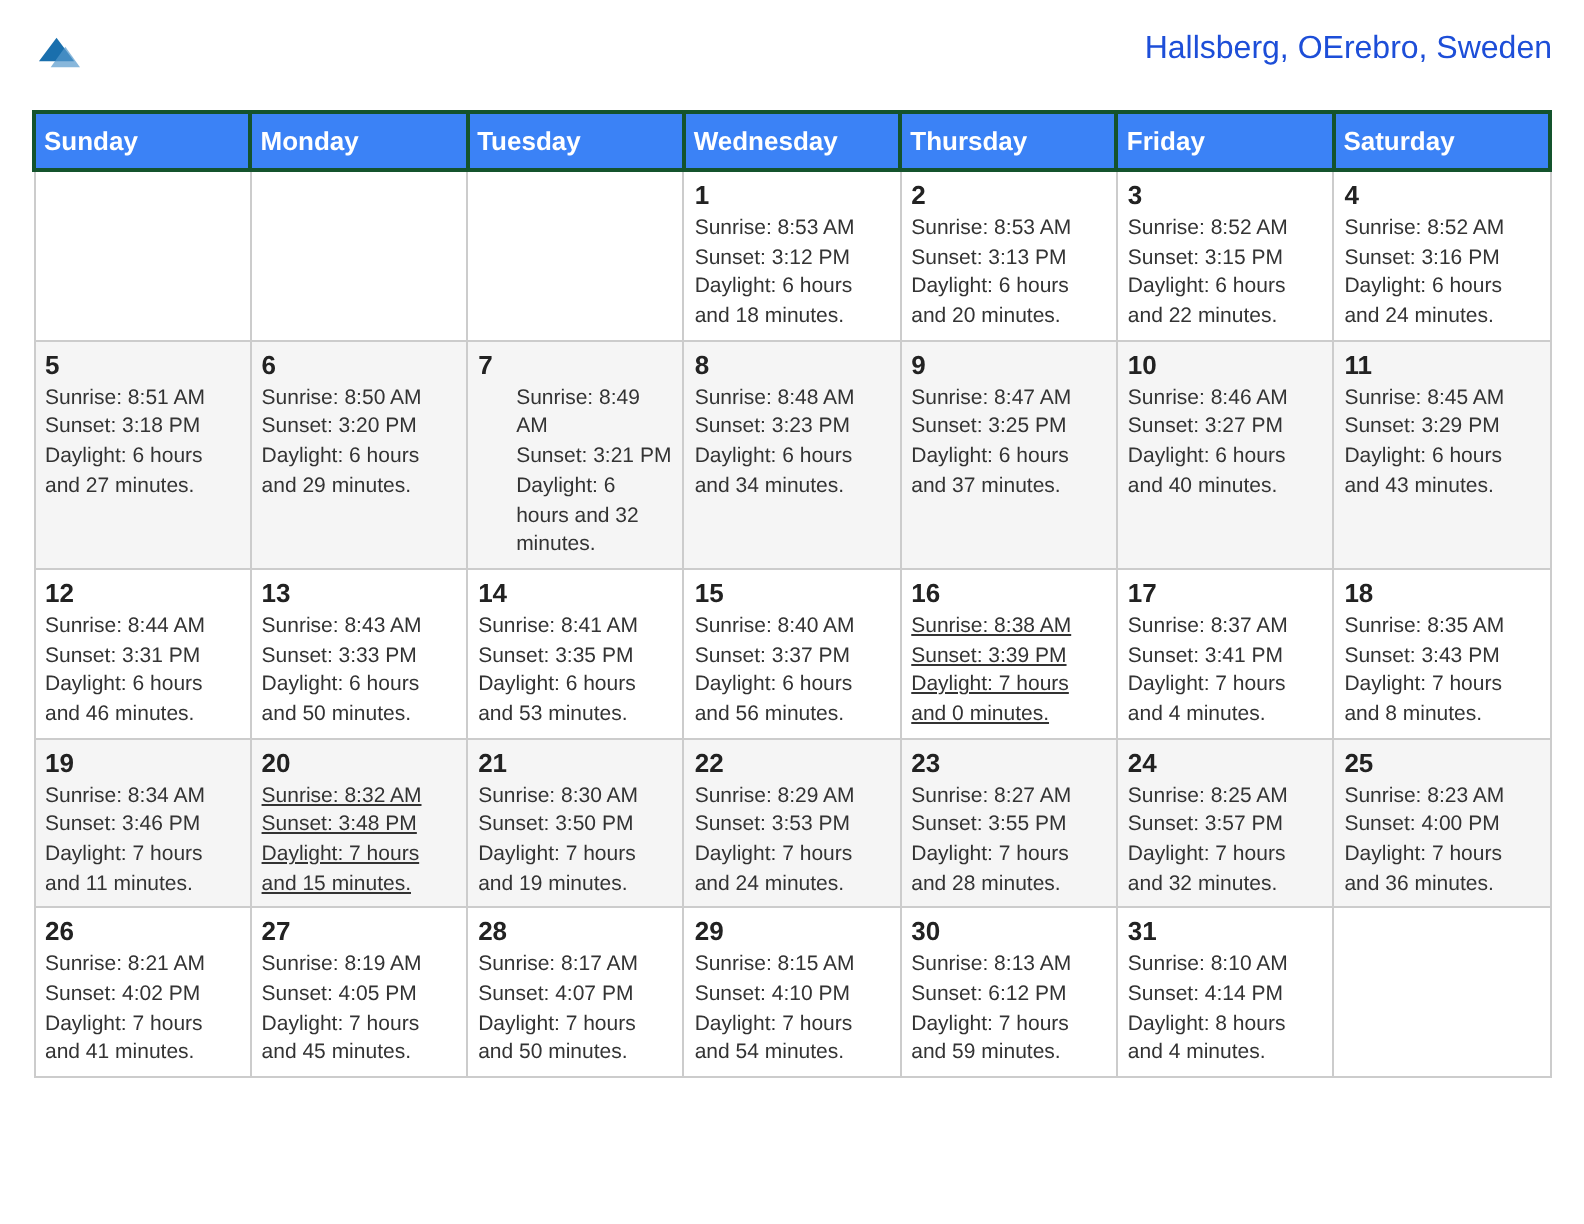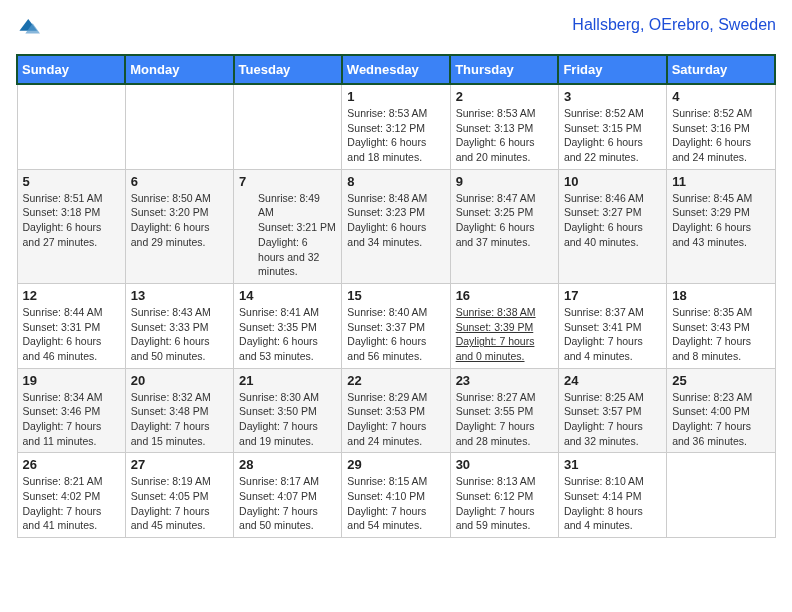--- a/index.html
+++ b/index.html
@@ -233,21 +233,21 @@
       </tr>
       <tr>
         <td>
           <span class="day-num">19</span>
           <div class="day-info" style="white-space: pre-line;">Sunrise: 8:34 AM
 Sunset: 3:46 PM
 Daylight: 7 hours and 11 minutes.</div>
         </td>
         <td>
           <span class="day-num">20</span>
-          <div class="day-info" style="white-space: pre-line;">Sunrise: 8:32 AM
+          <div class="day-info" style="white-space: pre-line; text-decoration: underline;">Sunrise: 8:32 AM
 Sunset: 3:48 PM
 Daylight: 7 hours and 15 minutes.</div>
         </td>
         <td>
           <span class="day-num">21</span>
           <div class="day-info" style="white-space: pre-line;">Sunrise: 8:30 AM
 Sunset: 3:50 PM
 Daylight: 7 hours and 19 minutes.</div>
         </td>
         <td>

